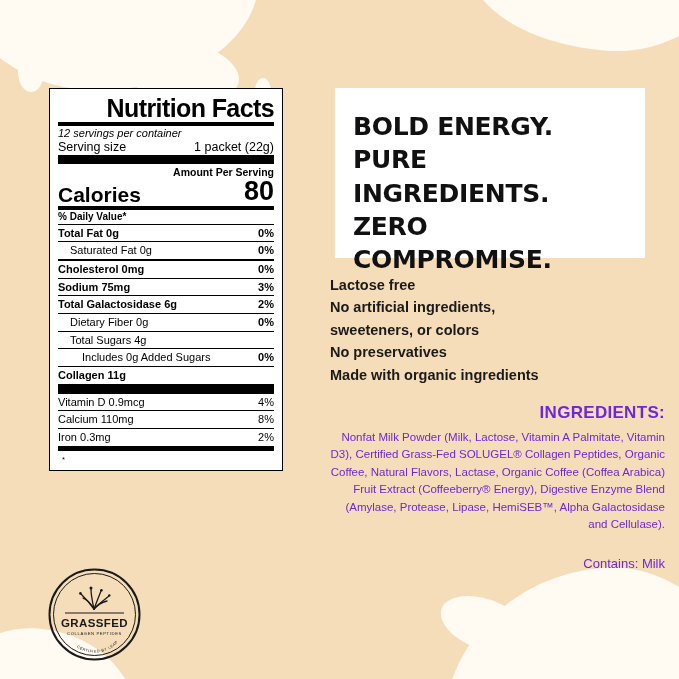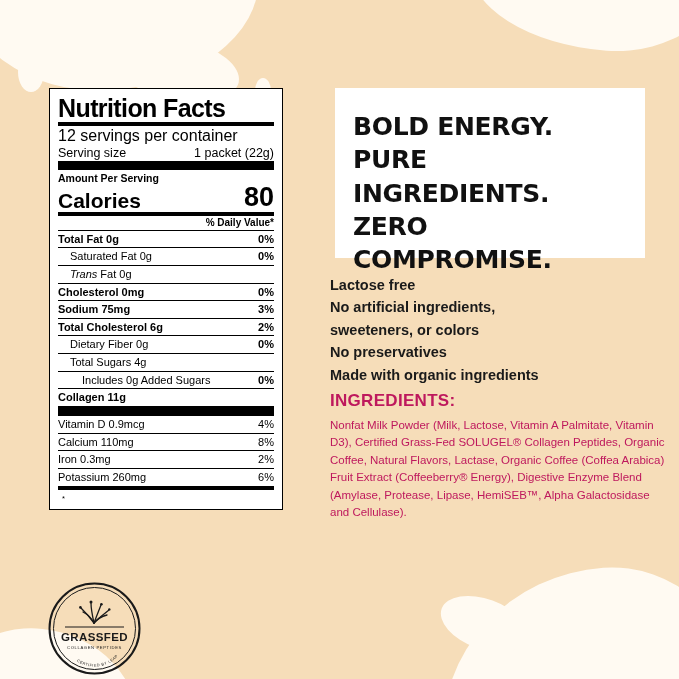--- a/index.html
+++ b/index.html
@@ -51,32 +51,32 @@
     border:1px solid #000;
     padding:6px 8px 4px 8px;
     box-sizing:border-box;
     color:#000;
     font-size:10px;
     line-height:1.15;
   }
   .nf-title{
     font-family:"Liberation Sans", sans-serif;
     font-weight:bold;font-size:25px;letter-spacing:-0.6px;
-    line-height:1.05;margin:0 0 1px 0;
+    line-height:1.05;margin:0 0 1px 0;text-align:right;
   }
   .rule-thin{border-bottom:1px solid #000;}
   .rule-med{border-bottom:4px solid #000;}
   .rule-thick{border-bottom:9px solid #000;}
-  .nf-servings{font-size:16px;margin:1px 0 0 0;}
+  .nf-servings{font-size:11px;margin:1px 0 0 0;font-style:italic;}
   .nf-servsize{font-size:12.5px;font-weight:normal;display:flex;justify-content:space-between;margin:0 0 1px 0;}
-  .nf-amount{font-size:10.5px;font-weight:bold;margin:2px 0 0 0;}
+  .nf-amount{font-size:10.5px;font-weight:bold;margin:2px 0 0 0;text-align:right;}
   .nf-cal-row{display:flex;justify-content:space-between;align-items:flex-end;margin-bottom:1px;}
   .nf-cal-label{font-size:21px;font-weight:bold;line-height:1;}
   .nf-cal-value{font-size:27px;font-weight:bold;line-height:1;}
-  .nf-dv{text-align:right;font-size:10px;font-weight:bold;padding:1px 0;}
+  .nf-dv{font-size:10px;font-weight:bold;padding:1px 0;}
   .nf-row{display:flex;justify-content:space-between;padding:2px 0;font-size:11px;}
   .nf-row .lbl{white-space:nowrap;}
   .nf-row .val{font-weight:bold;}
   .bold{font-weight:bold;}
   .ind1{padding-left:12px;text-align:right;}
   .ind2{padding-left:24px;}
   .ital{font-style:italic;}
   .nf-footnote{font-size:7.5px;line-height:1.25;padding:4px 2px 2px 4px;display:flex;}
   .nf-footnote .star{margin-right:3px;}
 
@@ -95,36 +95,37 @@
     letter-spacing:-0.3px;
     color:#111;
   }
   
   #claims{
     position:absolute;left:330px;top:274px;width:320px;
     font-size:14.5px;line-height:1.55;color:#1a1a1a;font-weight:bold;
   }
   
   #ingredients-block{
-    position:absolute;left:330px;top:391px;width:335px;
-    color:#be185d;
+    position:absolute;left:330px;top:403px;width:335px;
+    color:#6d28d9;
+    text-align:right;
   }
   #ingredients-title{
     font-size:17px;font-weight:bold;letter-spacing:0.3px;margin-bottom:6px;
   }
   #ingredients-body{
     font-size:11.5px;line-height:1.52;
   }
   #contains{
     margin-top:22px;font-size:13px;
   }
 
   
   #grassfed-seal{
-    position:absolute;left:47px;top:581px;width:95px;height:95px;
+    position:absolute;left:47px;top:567px;width:95px;height:95px;
   }
   #grassfed-seal svg{display:block;}
 </style>
 </head>
 <body>
 
 <div class="splash splash-tl"></div>
 <div class="splash splash-tl2"></div>
 <div class="splash splash-tr"></div>
 <div class="drip" style="top:52px;left:18px;width:26px;height:40px;"></div>
@@ -155,37 +156,33 @@
       <div class="nf-row">
         <span class="lbl bold">Total Fat 0g</span>
         <span class="val">0%</span>
       </div>
       <div class="rule-thin"></div>
       <div class="nf-row">
         <span class="lbl ind1">Saturated Fat 0g</span>
         <span class="val">0%</span>
       </div>
       <div class="rule-thin"></div>
-      <div class="nf-row">
-        <span class="lbl ind1"><span class="ital">Trans</span> Fat 0g</span>
-        <span class="val"></span>
-      </div>
       <div class="rule-thin"></div>
       <div class="nf-row">
         <span class="lbl bold">Cholesterol 0mg</span>
         <span class="val">0%</span>
       </div>
       <div class="rule-thin"></div>
       <div class="nf-row">
         <span class="lbl bold">Sodium 75mg</span>
         <span class="val">3%</span>
       </div>
       <div class="rule-thin"></div>
       <div class="nf-row">
-        <span class="lbl bold">Total Cholesterol 6g</span>
+        <span class="lbl bold">Total Galactosidase 6g</span>
         <span class="val">2%</span>
       </div>
       <div class="rule-thin"></div>
       <div class="nf-row">
         <span class="lbl ind1">Dietary Fiber 0g</span>
         <span class="val">0%</span>
       </div>
       <div class="rule-thin"></div>
       <div class="nf-row">
         <span class="lbl ind1">Total Sugars 4g</span>
@@ -213,24 +210,20 @@
       <div class="nf-row">
         <span class="lbl">Calcium 110mg</span>
         <span>8%</span>
       </div>
       <div class="rule-thin"></div>
       <div class="nf-row">
         <span class="lbl">Iron 0.3mg</span>
         <span>2%</span>
       </div>
       <div class="rule-thin"></div>
-      <div class="nf-row">
-        <span class="lbl">Potassium 260mg</span>
-        <span>6%</span>
-      </div>
     </div>
   <div class="rule-med"></div>
   <div class="nf-footnote">
     <span class="star">*</span>
   </div>
 </div>
 
 <div id="headline-card">
   <div class="headline">BOLD ENERGY.</div>
   <div class="headline">PURE INGREDIENTS.</div>
@@ -241,20 +234,21 @@
   <div>Lactose free</div>
   <div>No artificial ingredients,</div>
   <div>sweeteners, or colors</div>
   <div>No preservatives</div>
   <div>Made with organic ingredients</div>
 </div>
 
 <div id="ingredients-block">
   <div id="ingredients-title">INGREDIENTS:</div>
   <div id="ingredients-body">Nonfat Milk Powder (Milk, Lactose, Vitamin A Palmitate, Vitamin D3), Certified  Grass-Fed SOLUGEL® Collagen Peptides, Organic Coffee, Natural Flavors, Lactase, Organic  Coffee (Coffea Arabica) Fruit Extract (Coffeeberry® Energy), Digestive Enzyme  Blend (Amylase, Protease, Lipase, HemiSEB™, Alpha Galactosidase and Cellulase).</div>
+  <div id="contains">Contains: Milk</div>
 </div>
 
 <div id="grassfed-seal">
   <svg width="95" height="95" viewBox="0 0 95 95" xmlns="http://www.w3.org/2000/svg">
     <circle cx="47.5" cy="47.5" r="45" fill="none" stroke="#1a1a1a" stroke-width="2"></circle>
     <circle cx="47.5" cy="47.5" r="41" fill="none" stroke="#1a1a1a" stroke-width="1"></circle>
 
     <g stroke="#1a1a1a" stroke-width="1.3" fill="none" stroke-linecap="round">
       <path d="M47 42 C45 33 44 27 44 22"></path>
       <path d="M47 42 C50 34 52 29 54 24"></path>

